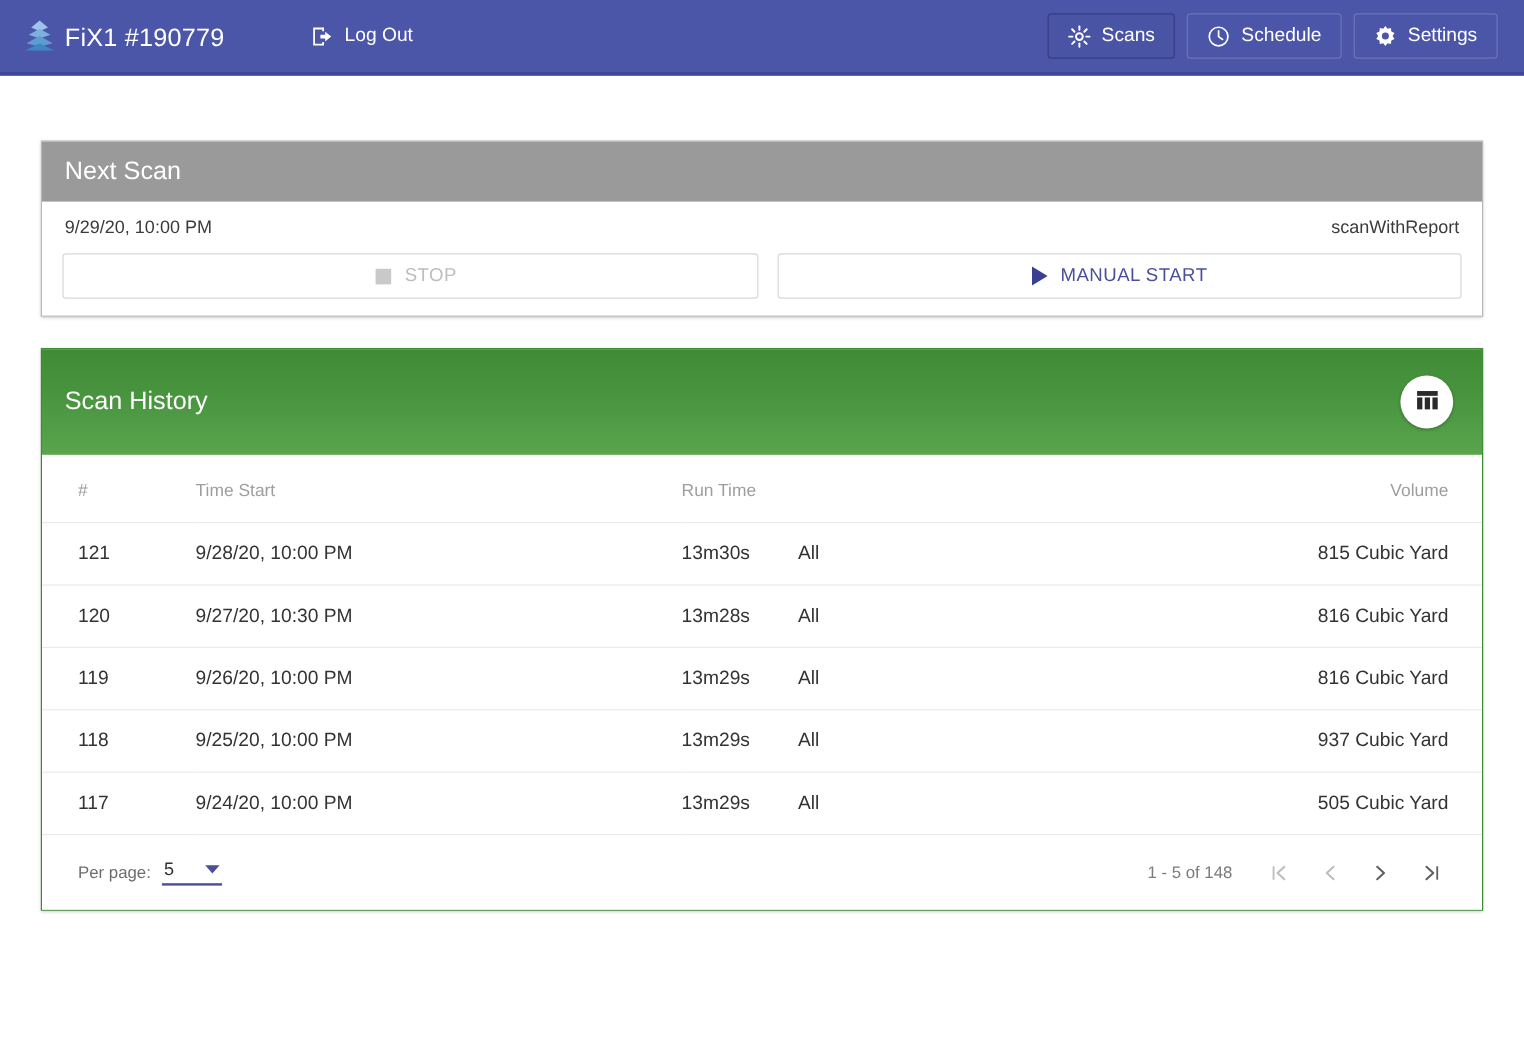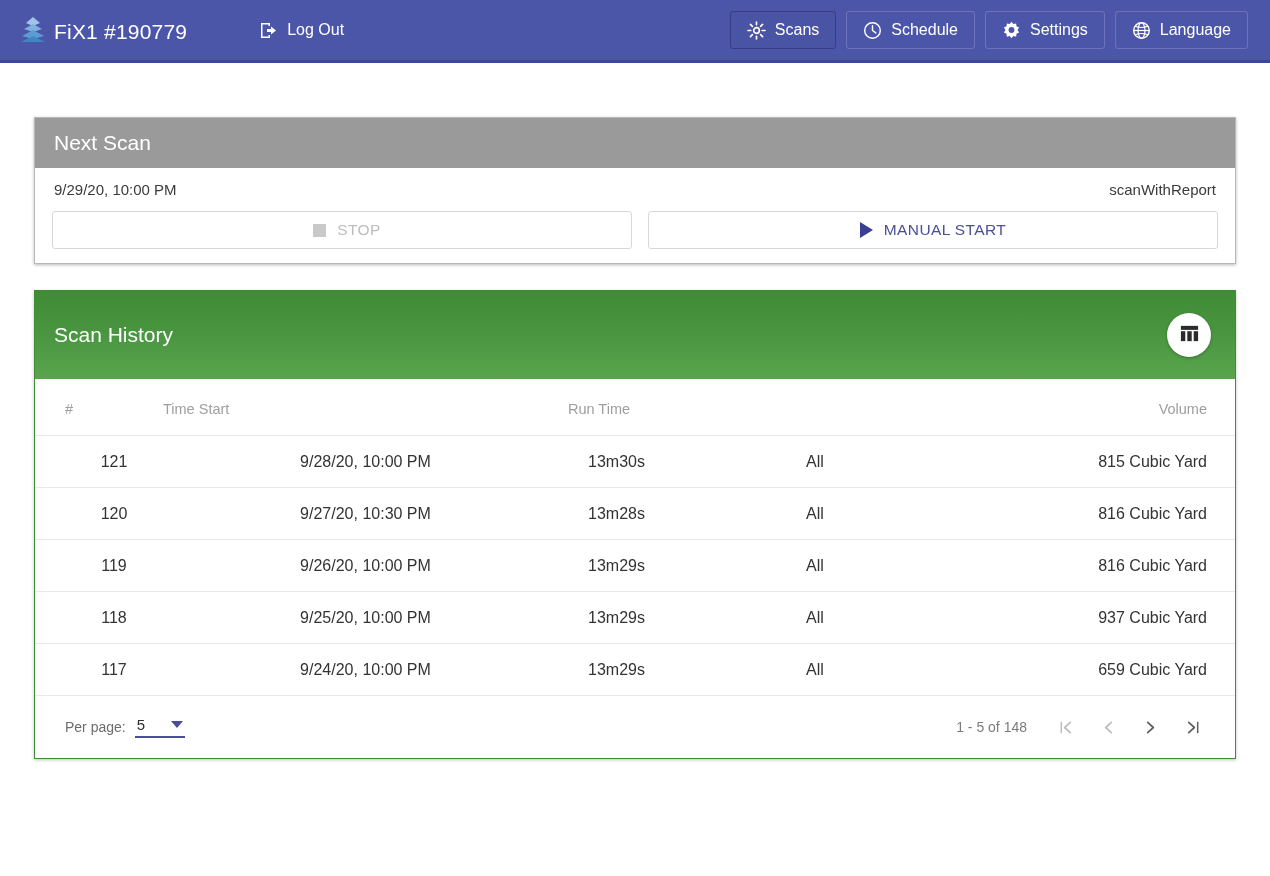--- a/index.html
+++ b/index.html
@@ -185,21 +185,21 @@
     font-weight: normal;
     color: #9e9e9e;
     font-size: 14.5px;
     text-align: left;
     padding: 22px 0 18px 0;
     border-bottom: 1px solid #eaeaea;
   }
   table.hist td {
     font-size: 16px;
     color: #333333;
-    text-align: center;
+    text-align: left;
     padding: 17px 0 16px 0;
     border-bottom: 1px solid #eaeaea;
   }
   tr.row:last-child td { border-bottom: 1px solid #eaeaea; }
 
   .col-num   { width: 128px; padding-left: 30px !important; }
   .col-time  { width: 405px; }
   .col-run   { width: 97px;  }
   .col-all   { width: 300px; }
   .col-vol   { text-align: right !important; padding-right: 28px !important; }
@@ -319,32 +319,20 @@
     <button class="nav-btn">
       <span>
         <svg width="19" height="19" viewBox="0 0 20 20">
           <path fill="#ffffff" d="M10 0.8 L11.9 3.2 L14.9 2.5 L15.2 5.6 L18 6.9 L16.3 9.5 L18 12.1 L15.2 13.4 L14.9 16.5 L11.9 15.8 L10 18.2 L8.1 15.8 L5.1 16.5 L4.8 13.4 L2 12.1 L3.7 9.5 L2 6.9 L4.8 5.6 L5.1 2.5 L8.1 3.2 Z"></path>
           <circle cx="10" cy="9.5" r="3.1" fill="#4c56a8"></circle>
         </svg>
       </span>
       <span>Settings</span>
     </button>
 
-    <button class="nav-btn">
-      <span>
-        <svg width="19" height="19" viewBox="0 0 20 20">
-          <circle cx="10" cy="10" r="8.2" fill="none" stroke="#ffffff" stroke-width="1.5"></circle>
-          <ellipse cx="10" cy="10" rx="3.6" ry="8.2" fill="none" stroke="#ffffff" stroke-width="1.3"></ellipse>
-          <line x1="1.9" y1="10" x2="18.1" y2="10" stroke="#ffffff" stroke-width="1.3"></line>
-          <path d="M3.4 5.6 Q10 8 16.6 5.6" fill="none" stroke="#ffffff" stroke-width="1.2"></path>
-          <path d="M3.4 14.4 Q10 12 16.6 14.4" fill="none" stroke="#ffffff" stroke-width="1.2"></path>
-        </svg>
-      </span>
-      <span>Language</span>
-    </button>
 
   </div>
 </div>
 
 <div class="page">
 
   <div class="card-next">
     <div class="card-next-head">
       <span class="title">Next Scan</span>
     </div>
@@ -420,21 +408,21 @@
             <td class="col-time">9/25/20, 10:00 PM</td>
             <td class="col-run">13m29s</td>
             <td class="col-all">All</td>
             <td class="col-vol">937 Cubic Yard</td>
           </tr>
           <tr class="row">
             <td class="col-num">117</td>
             <td class="col-time">9/24/20, 10:00 PM</td>
             <td class="col-run">13m29s</td>
             <td class="col-all">All</td>
-            <td class="col-vol">659 Cubic Yard</td>
+            <td class="col-vol">505 Cubic Yard</td>
           </tr>
         </tbody>
       </table>
 
       <div class="paginator">
         <div class="perpage">
           <span>Per page:</span>
           <span class="select-box">
             <span class="select-val">5</span>
             <span class="caret"></span>

